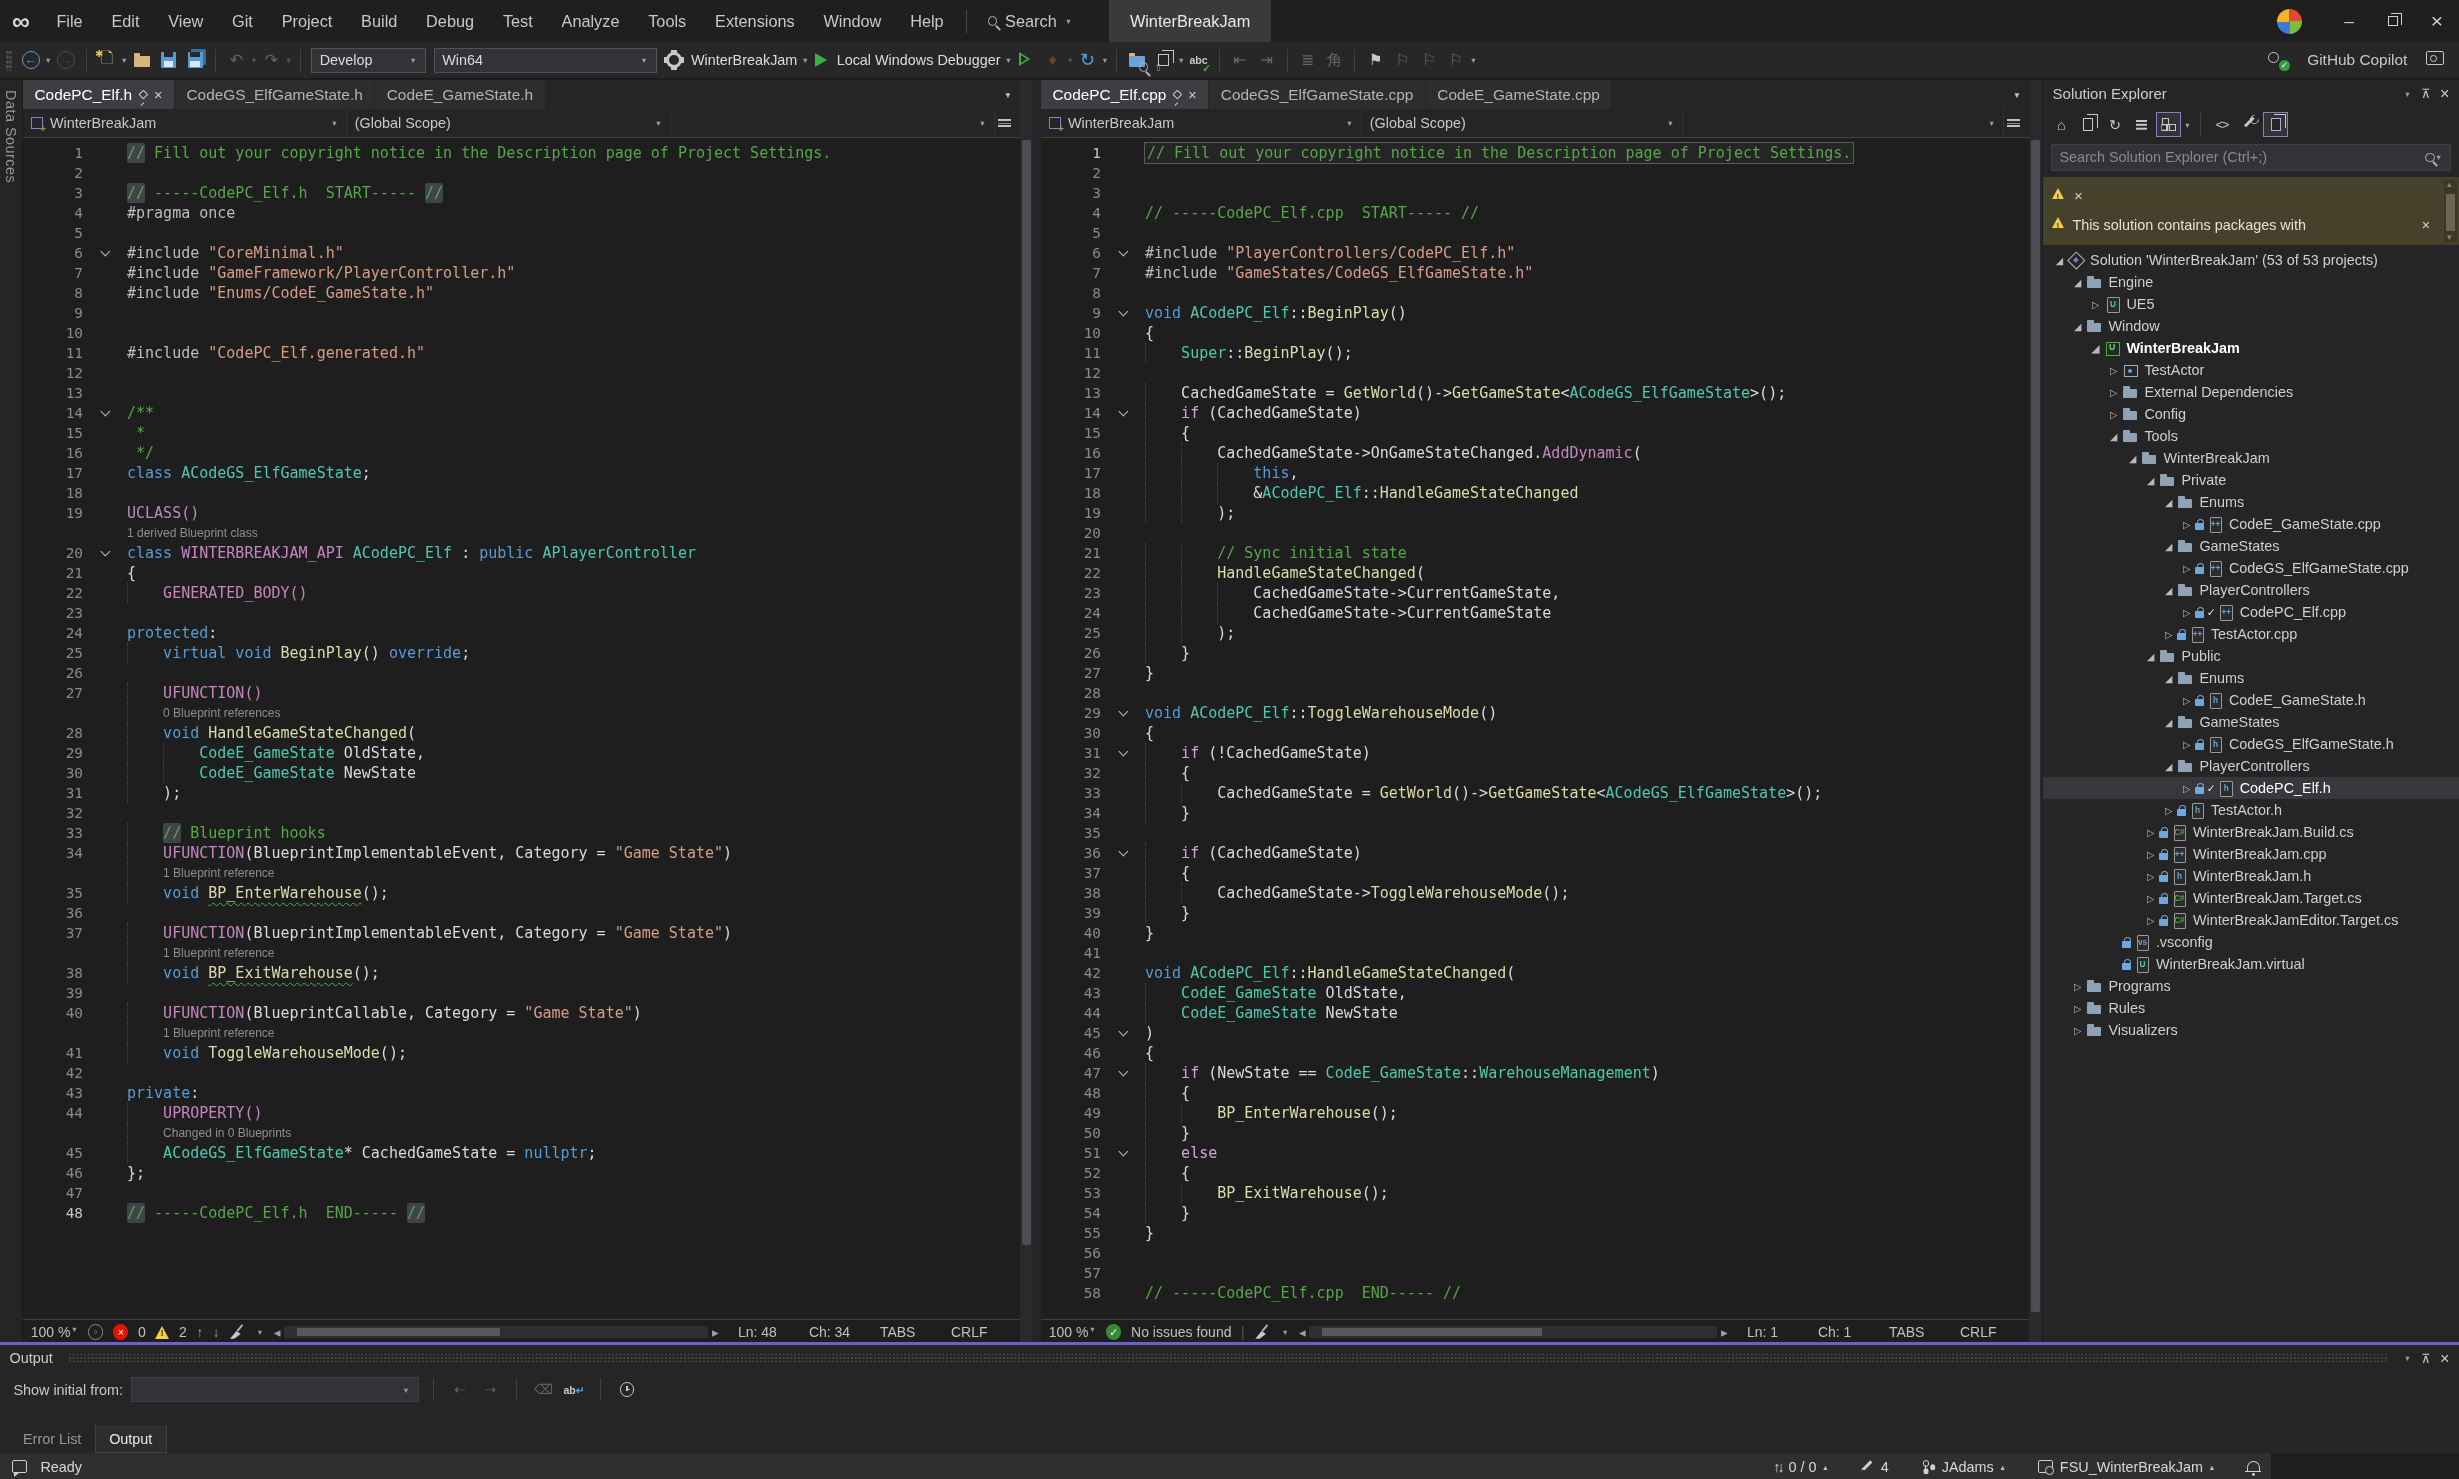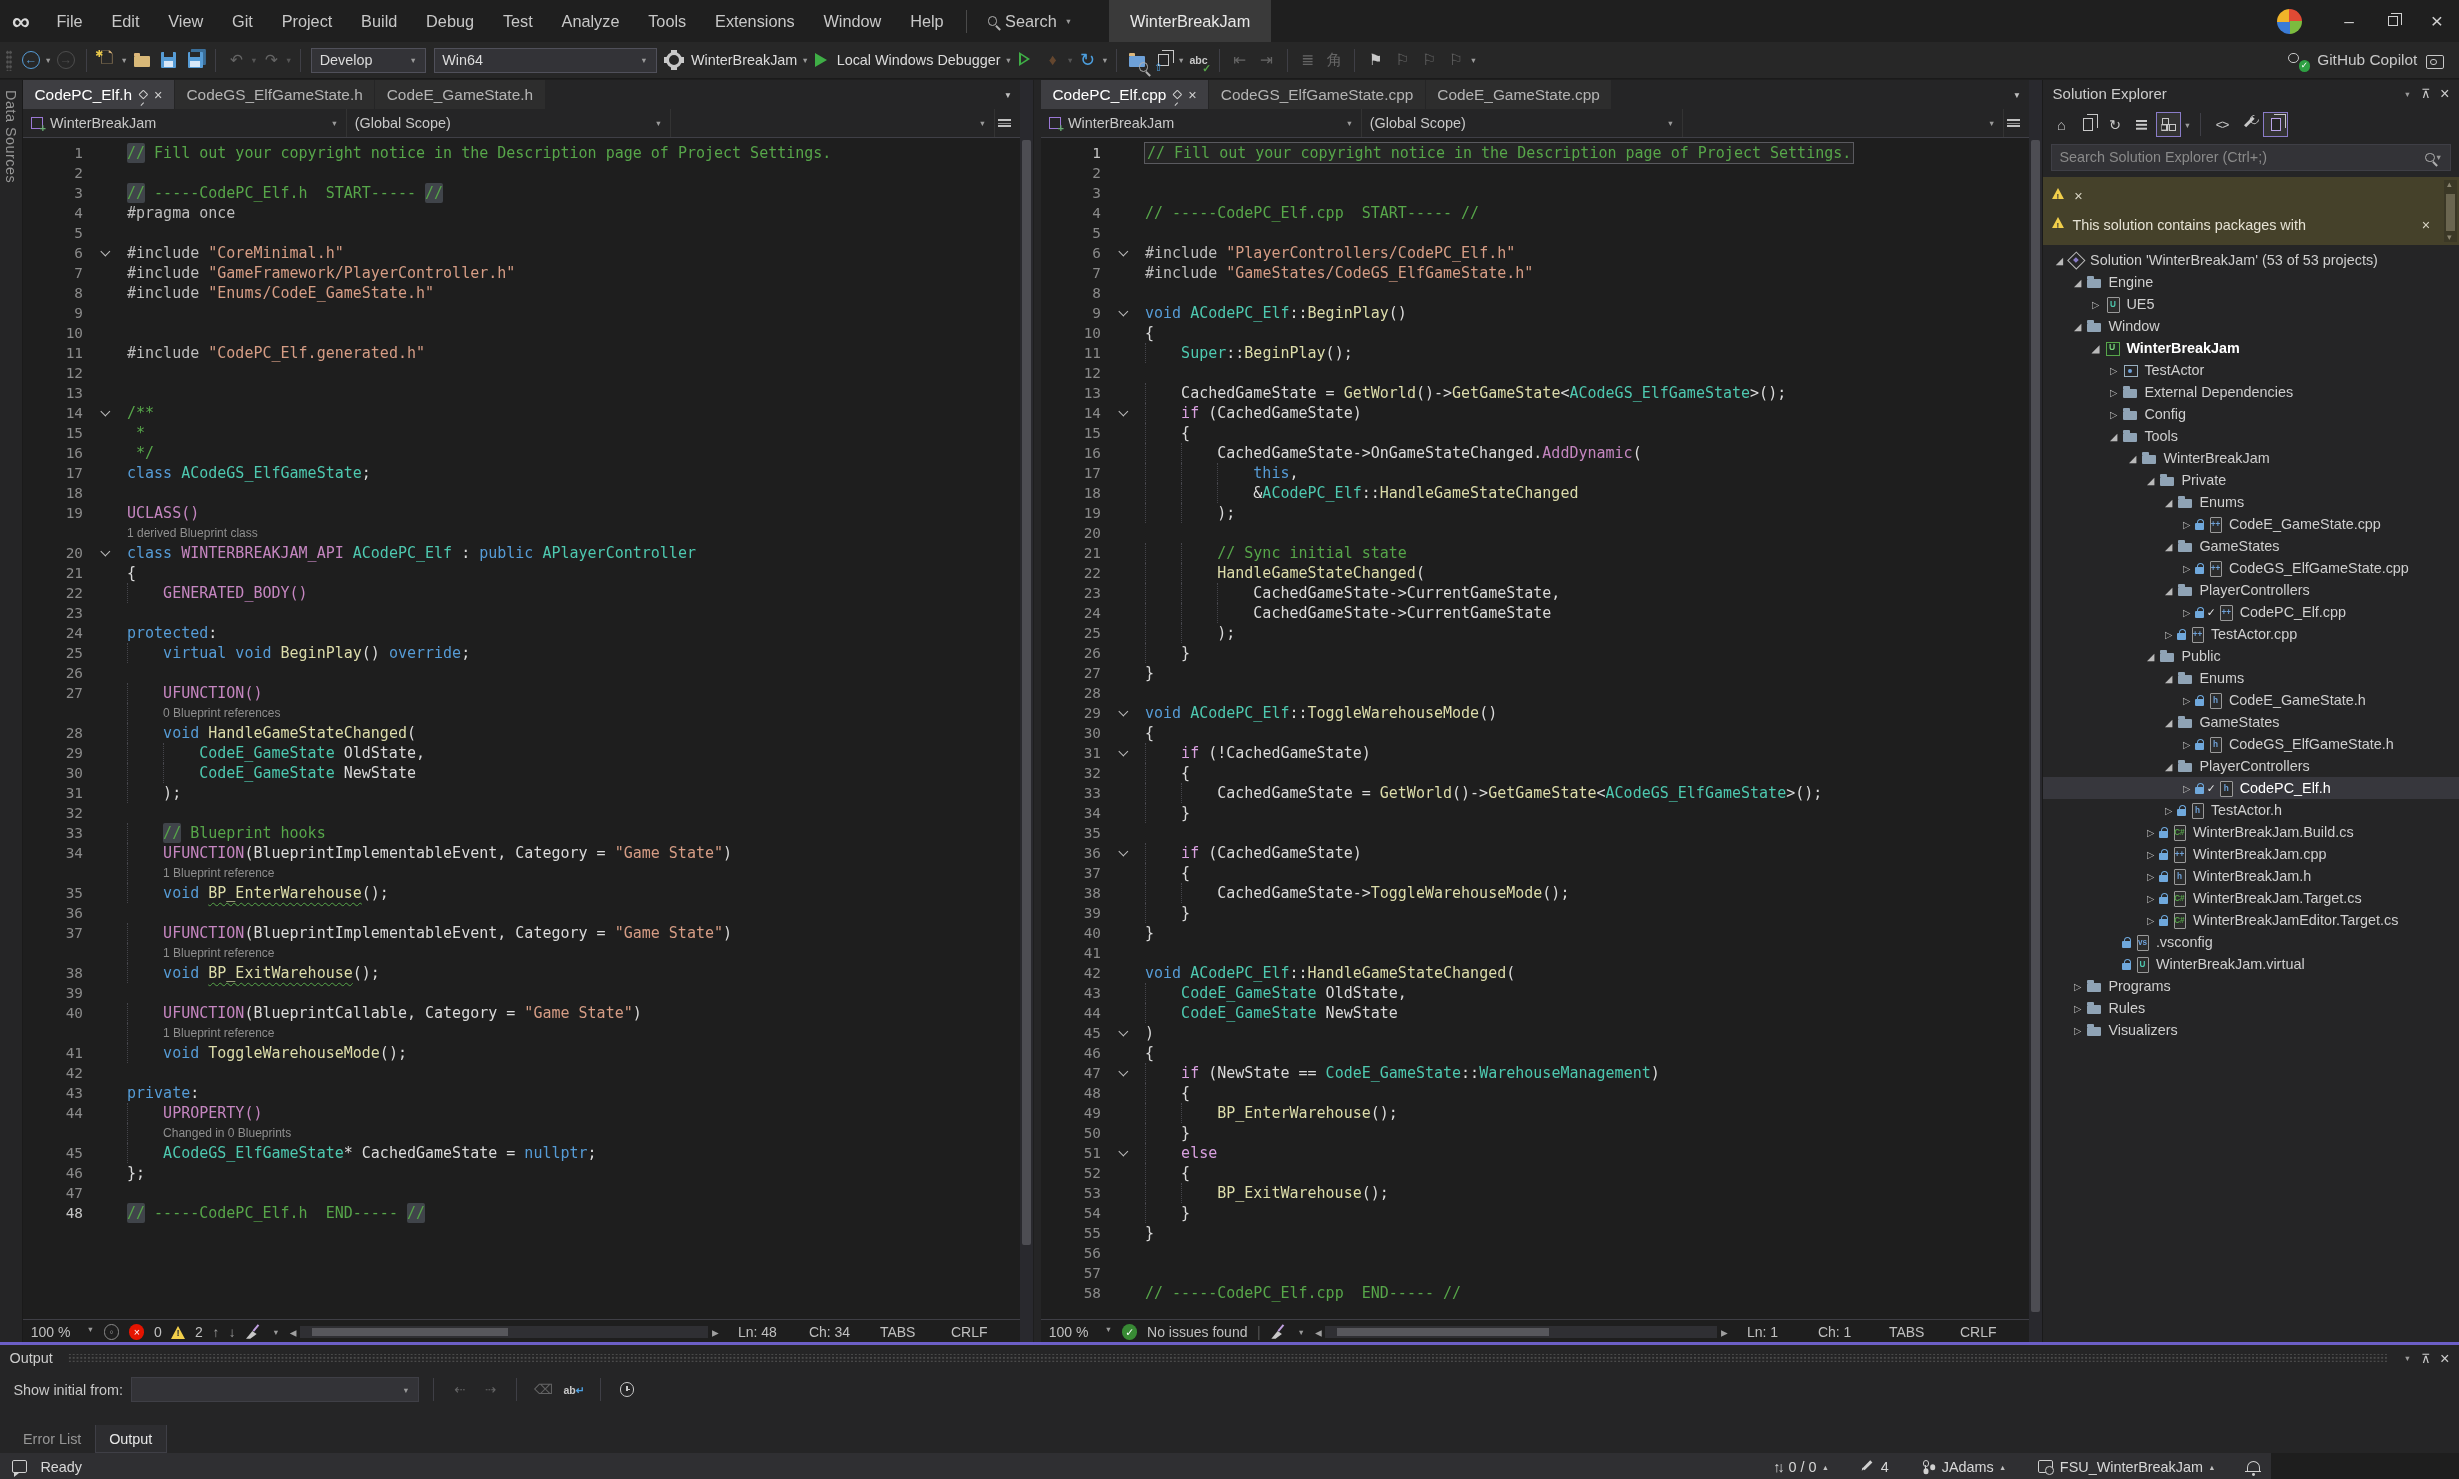--- a/index.html
+++ b/index.html
@@ -35,21 +35,21 @@
   .combo .dd{margin-left:auto}
   .play{width:0;height:0;border-left:12.5px solid #3fae46;border-top:7.7px solid transparent;border-bottom:7.7px solid transparent;margin:0 5.8px}
   .play-o2{width:0;height:0;border-left:11.5px solid transparent;border-top:7.7px solid transparent;border-bottom:7.7px solid transparent;position:relative}
   .play-o2::before{content:'';position:absolute;left:-12.5px;top:-7.7px;width:0;height:0;border-left:11.5px solid #3fae46;border-top:7.7px solid transparent;border-bottom:7.7px solid transparent}
   .play-o2::after{content:'';position:absolute;left:-10.6px;top:-4.8px;width:0;height:0;border-left:6.7px solid #272727;border-top:4.8px solid transparent;border-bottom:4.8px solid transparent}
   .tool-label{font-size:14.4px;color:#dcdcdc;margin:0 3.8px}
   .gear{width:16.3px;height:16.3px;border-radius:50%;border:3.4px solid #c8c8c8;position:relative}
   .gear::before{content:'';position:absolute;left:50%;top:50%;width:20px;height:20px;transform:translate(-50%,-50%);background:
     conic-gradient(#c8c8c8 0 20deg,transparent 20deg 70deg,#c8c8c8 70deg 110deg,transparent 110deg 160deg,#c8c8c8 160deg 200deg,transparent 200deg 250deg,#c8c8c8 250deg 290deg,transparent 290deg 340deg,#c8c8c8 340deg);
     -webkit-mask:radial-gradient(circle,transparent 0 5.8px,#000 5.8px 10px,transparent 10px);mask:radial-gradient(circle,transparent 0 5.8px,#000 5.8px 10px,transparent 10px)}
-  .copilot{margin-left:auto;display:flex;align-items:flex-end;gap:9px;padding-right:15.4px;font-size:15.4px;color:#c8c8c8}
+  .copilot{margin-left:auto;display:flex;align-items:flex-start;gap:19px;padding-right:15.4px;font-size:15.4px;color:#c8c8c8}
   .cop-ico{width:21px;height:17.3px;position:relative}
   .cop-ico::before{content:'';position:absolute;left:1px;top:1px;width:8.6px;height:8.6px;border-radius:50%;border:1.9px solid #c8c8c8}
   .cop-ico::after{content:'✓';position:absolute;right:-1.9px;bottom:-2.9px;width:11.5px;height:11.5px;border-radius:50%;background:#2ea043;color:#fff;font-size:8.6px;line-height:11.5px;text-align:center}
   .fb-ico{width:17.3px;height:14.4px;border:1.4px solid #c8c8c8;border-radius:1.9px;position:relative}
   .fb-ico::before{content:'';position:absolute;left:2.9px;top:2.9px;width:4.8px;height:4.8px;border-radius:50%;border:1.4px solid #c8c8c8}
   
   #leftstrip{position:absolute;left:0;top:80px;width:23px;height:1262px;background:#252526;border-right:1px solid #1a1a1a}
   #leftstrip .vtab{writing-mode:vertical-rl;font-size:14.4px;color:#969696;padding:9.6px 2.9px;letter-spacing:0.5px}
   
   .group{position:absolute;top:80px;height:1262px;background:#1e1e1e}
@@ -80,21 +80,21 @@
   .codetext{flex:1;display:flex;align-items:center;height:20px}
   .guide{display:inline-block;width:4ch;height:20px;border-left:1px dotted #45454b;flex:none}
   .lens{font-family:"Liberation Sans",sans-serif;font-size:12px;color:#8f8f8f}
   .curbox{outline:1px solid #5a5a5f;background:rgba(255,255,255,.035);padding:0 1.9px}
   .tk-c{color:#57A64A}.tk-k{color:#569CD6}.tk-ct{color:#D8A0DF}.tk-m{color:#C586C0}.tk-t{color:#4EC9B0}
   .tk-f{color:#DCDCAA}.tk-s{color:#D69D85}.tk-p{color:#BDBDBD}.tk-d{color:#DADADA}
   .tk-hl{background:#40444a;border-radius:1.9px}
   .tk-sq{text-decoration:underline;text-decoration-style:wavy;text-decoration-color:#57A64A;text-decoration-thickness:1px;text-underline-offset:3.8px}
   
   .edbar{height:25px;border-top:1px solid #3f3f46;background:#1e1e1e;display:flex;align-items:center;font-size:14px;color:#c0c0c0;padding:0 7.7px;gap:9.6px}
-  .edbar .zoom{display:flex;gap:16px}
+  .edbar .zoom{display:flex;gap:0}
   .err-i{width:15.4px;height:15.4px;border-radius:50%;background:#E51400;color:#fff;font-size:10.6px;display:flex;align-items:center;justify-content:center}
   .warn-i{width:0;height:0;border-left:7.7px solid transparent;border-right:7.7px solid transparent;border-bottom:13.4px solid #f2cf4a;position:relative}
   .warn-i::after{content:'!';position:absolute;left:-1.9px;top:1px;font-size:9.6px;color:#333;font-weight:bold}
   .ok-i{width:15.4px;height:15.4px;border-radius:50%;background:#388a34;color:#fff;font-size:10.6px;display:flex;align-items:center;justify-content:center}
   .nav-ar{color:#a0a0a0;font-size:13.4px}
   .broom{width:17.3px;height:17.3px;position:relative}
   .broom::before{content:'';position:absolute;left:9.6px;top:1px;width:1.9px;height:7.7px;background:#c0a0e0;transform:rotate(40deg)}
   .broom::after{content:'';position:absolute;left:1px;top:7.7px;width:10.6px;height:7.7px;background:#c8c8c8;clip-path:polygon(60% 0,100% 40%,40% 100%,0 100%)}
   .hscroll{flex:1;display:flex;align-items:center;gap:3.8px}
   .hs-track{flex:1;height:11.5px;background:#2f2f33;position:relative}

